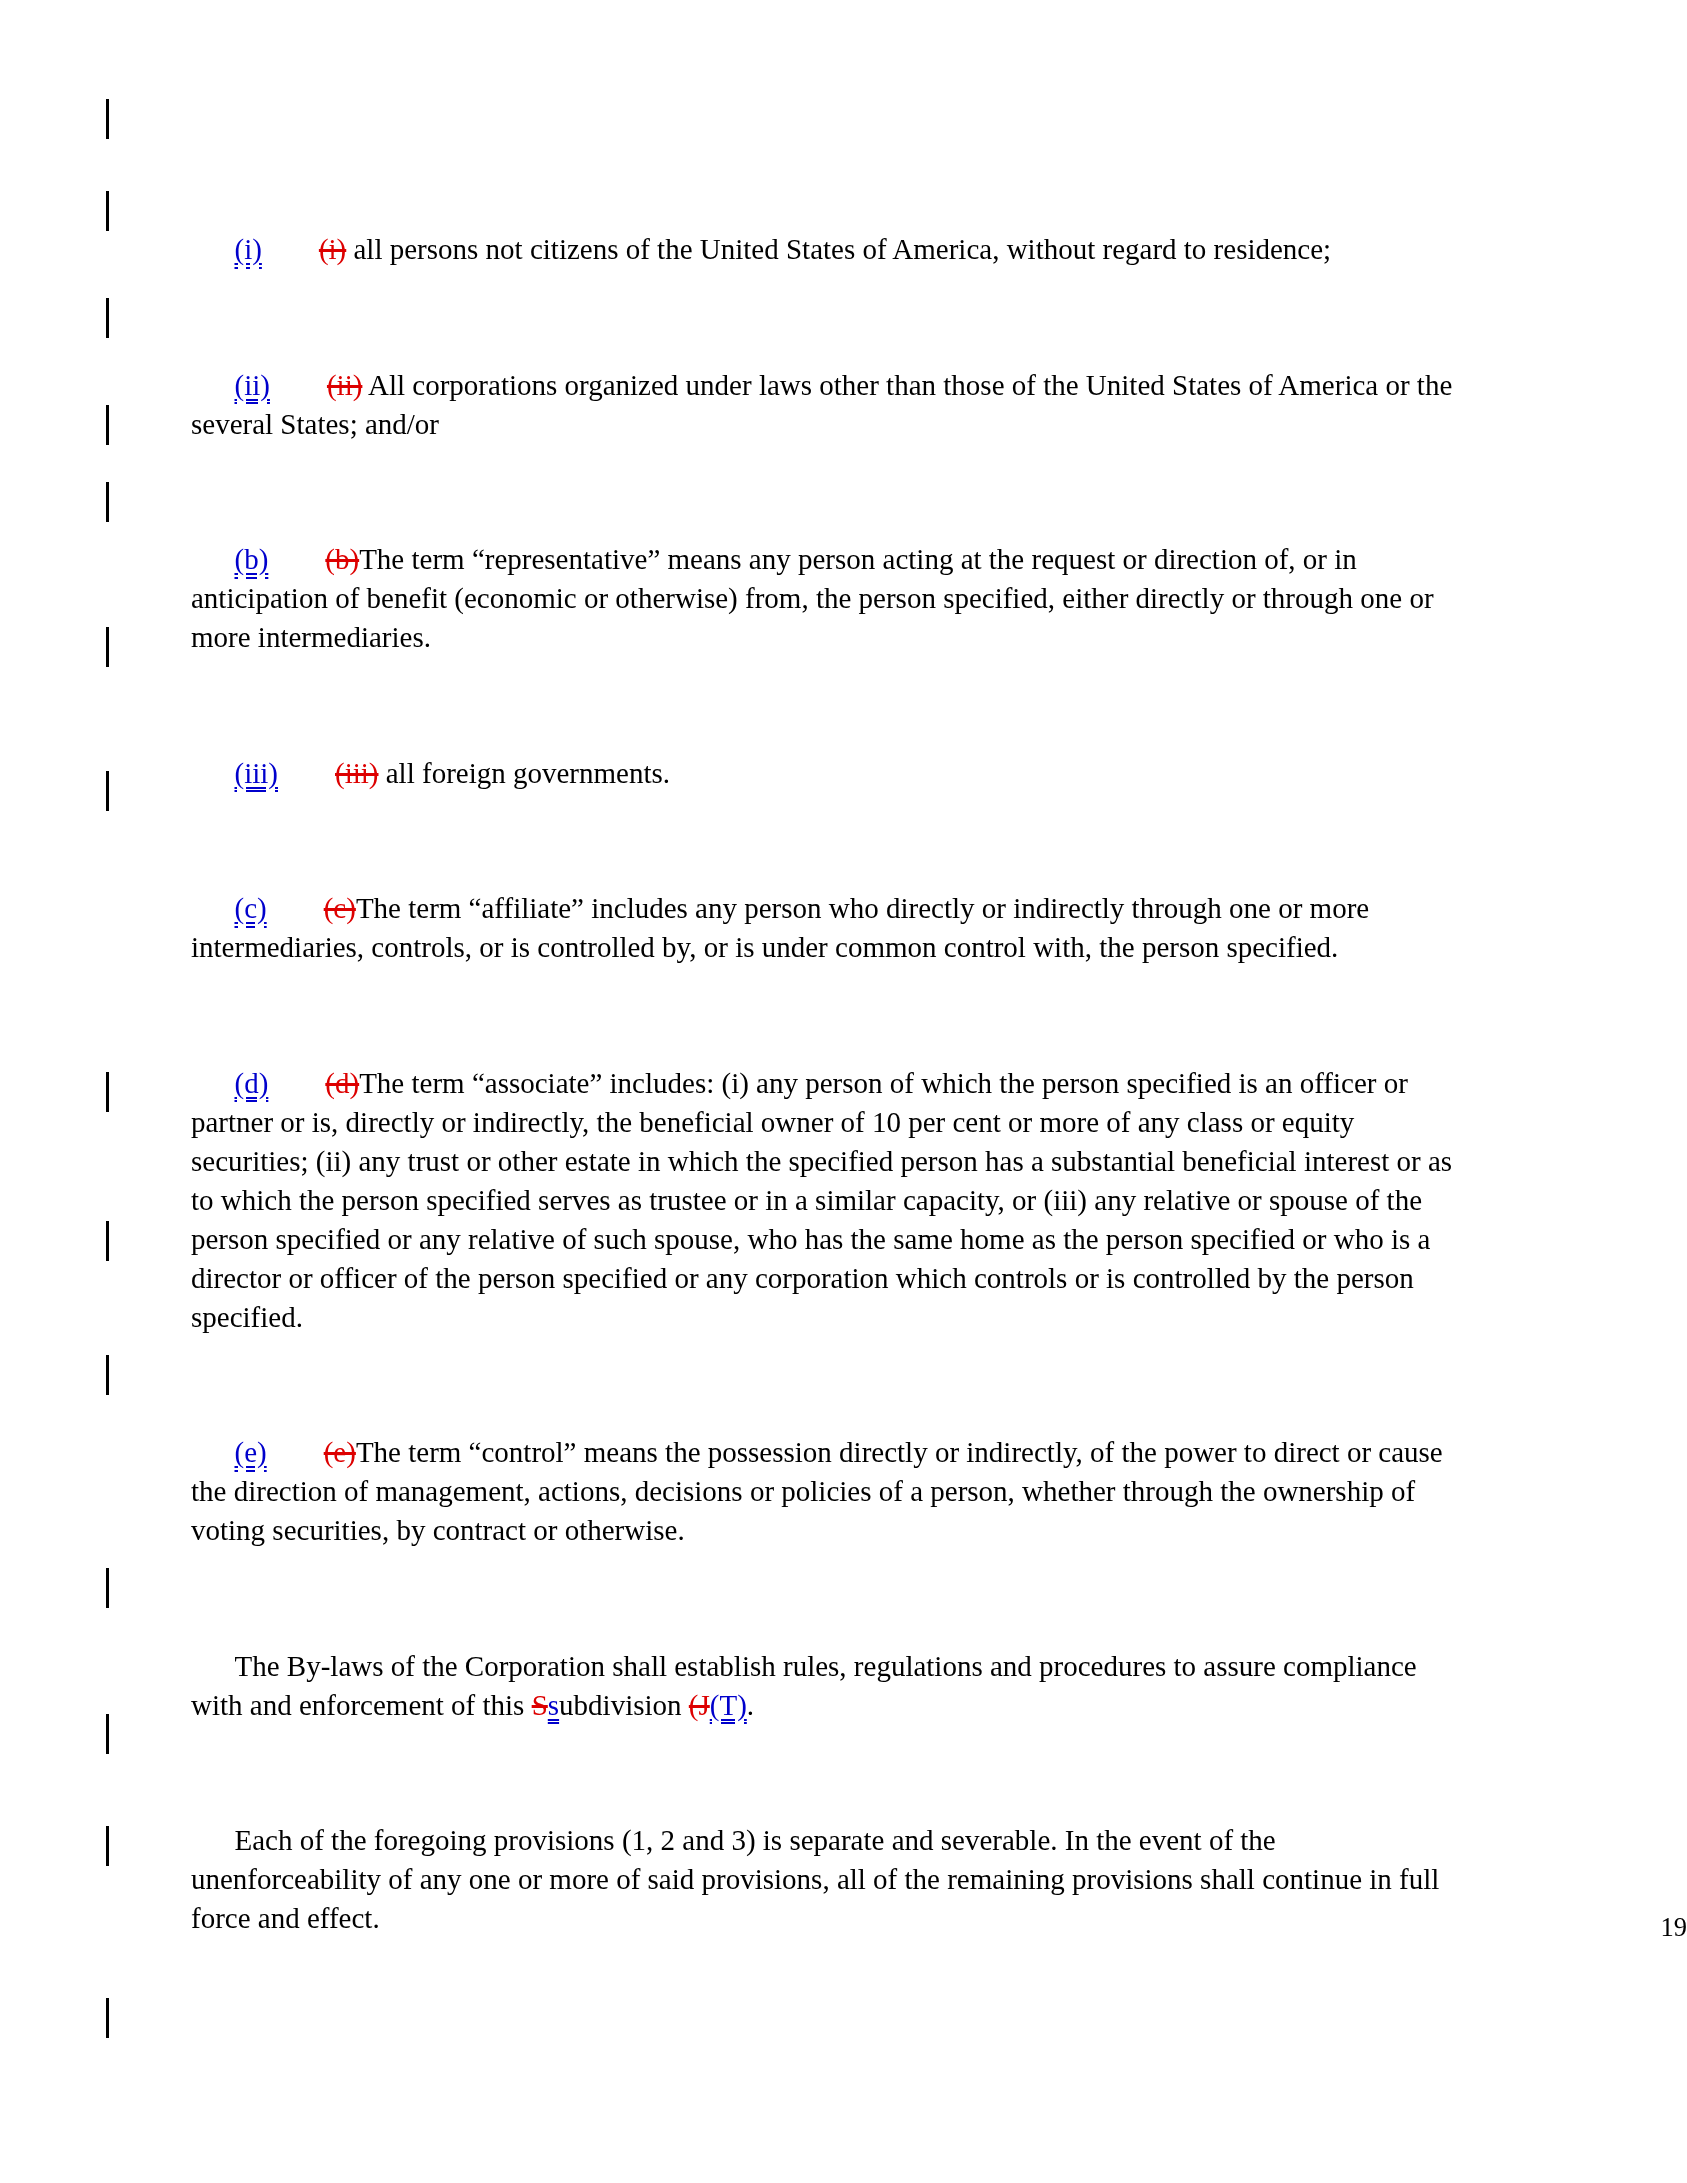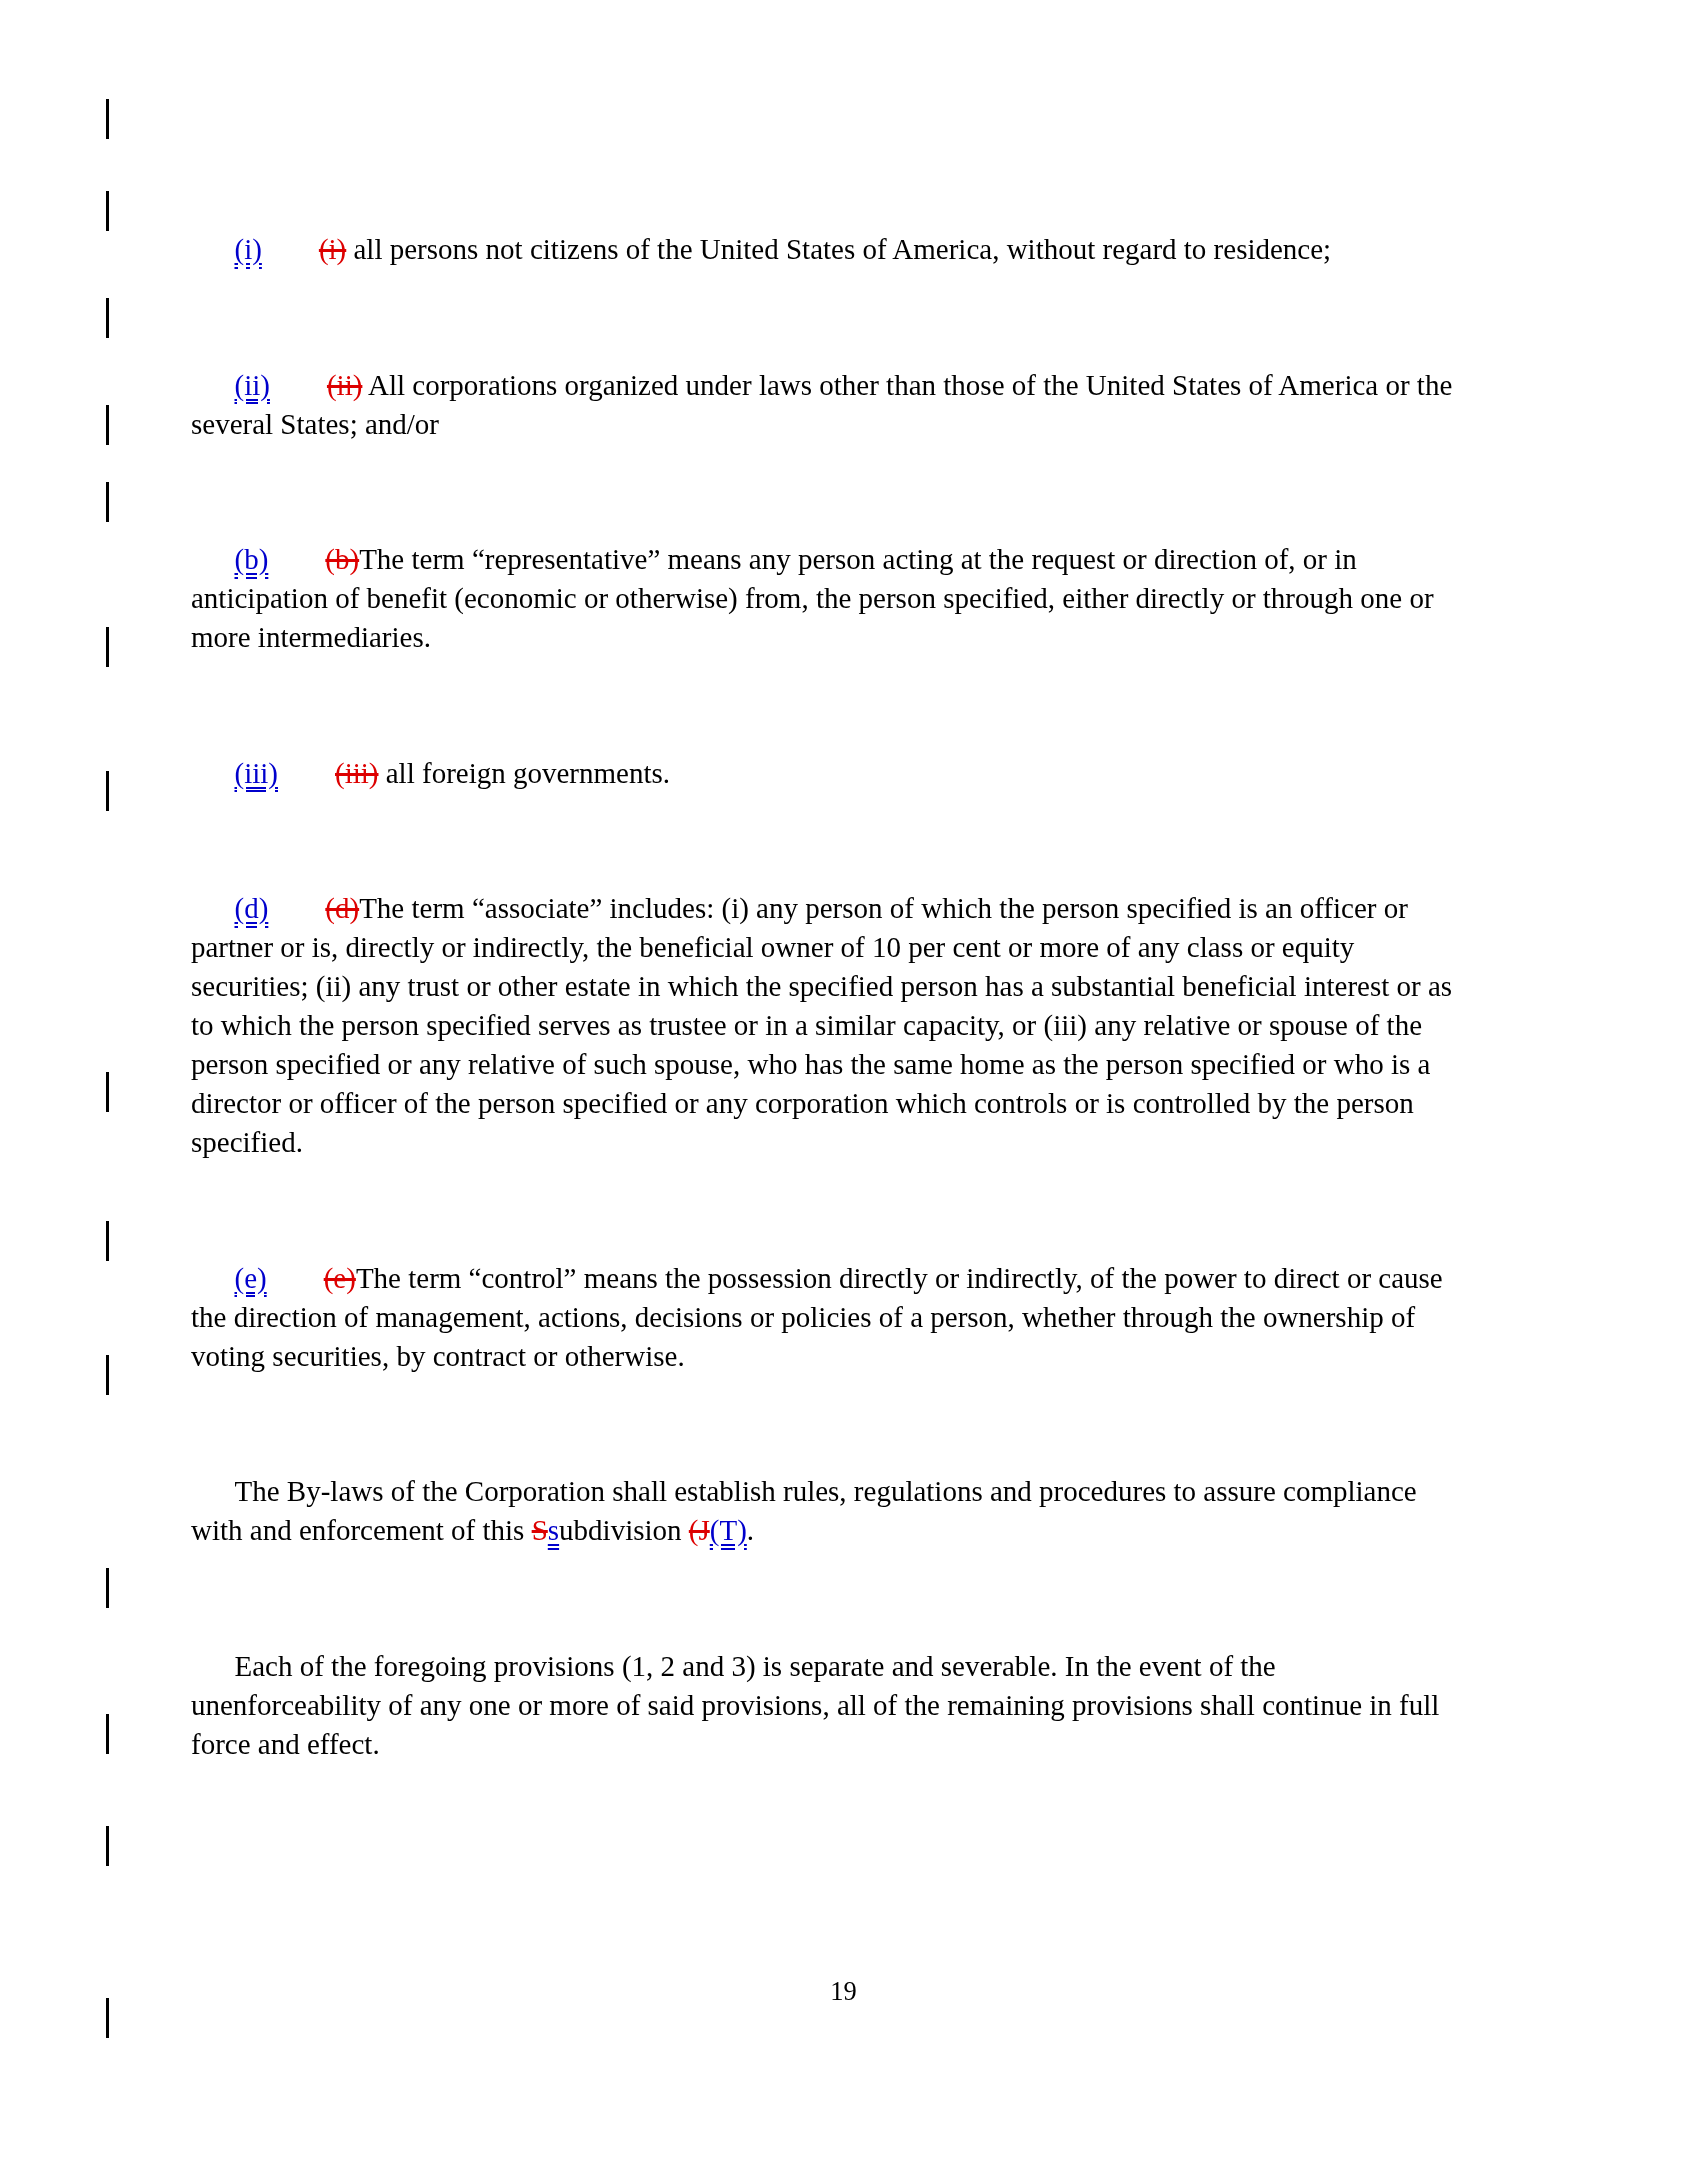--- a/index.html
+++ b/index.html
@@ -61,22 +61,22 @@
     text-decoration: line-through;
     text-decoration-color: #dd0000;
     text-decoration-thickness: 2.6px;
   }
   .tabgap { display: inline-block; width: 57px; }
 
   .footer {
     position: absolute;
     left: 0;
     right: 0;
-    top: 1975px;
-    text-align: center;
+    top: 1911px;
+    text-align: right;
     font-size: 26.5px;
     line-height: 32px;
   }
 </style>
 </head>
 <body>
 
 <div class="page">
 
   <div id="changebars">
@@ -107,20 +107,23 @@
     </p>
 
     <p class="para ind-alpha">
       <span class="ins">(b)</span><span class="tabgap"></span><span class="del">(b)</span><span>The term “representative” means any person acting at the request or direction of, or in anticipation of benefit (economic or otherwise) from, the person specified, either directly or through one or more intermediaries.</span>
     </p>
 
     <p class="para ind-roman">
       <span class="ins">(iii)</span><span class="tabgap"></span><span class="del">(iii)</span> <span>all foreign governments.</span>
     </p>
 
+    <p class="para ind-alpha">
+      <span class="ins">(c)</span><span class="tabgap"></span><span class="del">(c)</span><span>The term “affiliate” includes any person who directly or indirectly through one or more intermediaries, controls, or is controlled by, or is under common control with, the person specified.</span>
+    </p>
 
     <p class="para ind-alpha">
       <span class="ins">(d)</span><span class="tabgap"></span><span class="del">(d)</span><span>The term “associate” includes: (i) any person of which the person specified is an officer or partner or is, directly or indirectly, the beneficial owner of 10 per cent or more of any class or equity securities; (ii) any trust or other estate in which the specified person has a substantial beneficial interest or as to which the person specified serves as trustee or in a similar capacity, or (iii) any relative or spouse of the person specified or any relative of such spouse, who has the same home as the person specified or who is a director or officer of the person specified or any corporation which controls or is controlled by the person specified.</span>
     </p>
 
     <p class="para ind-alpha">
       <span class="ins">(e)</span><span class="tabgap"></span><span class="del">(e)</span><span>The term “control” means the possession directly or indirectly, of the power to direct or cause the direction of management, actions, decisions or policies of a person, whether through the ownership of voting securities, by contract or otherwise.</span>
     </p>
 
 

